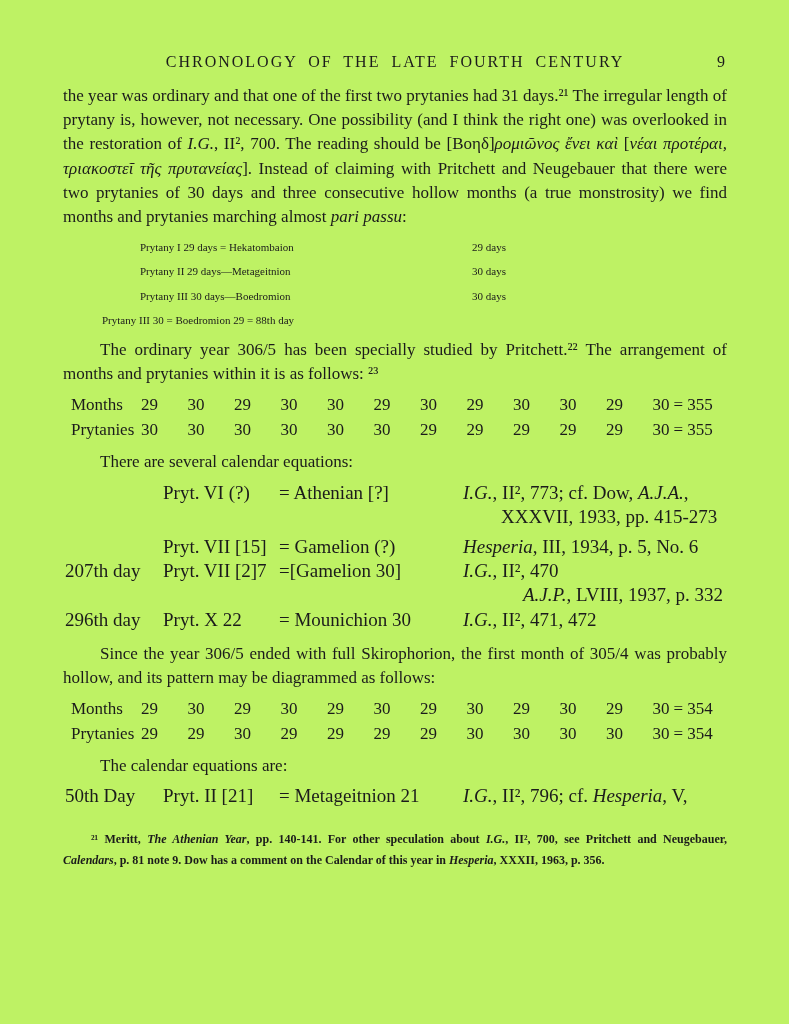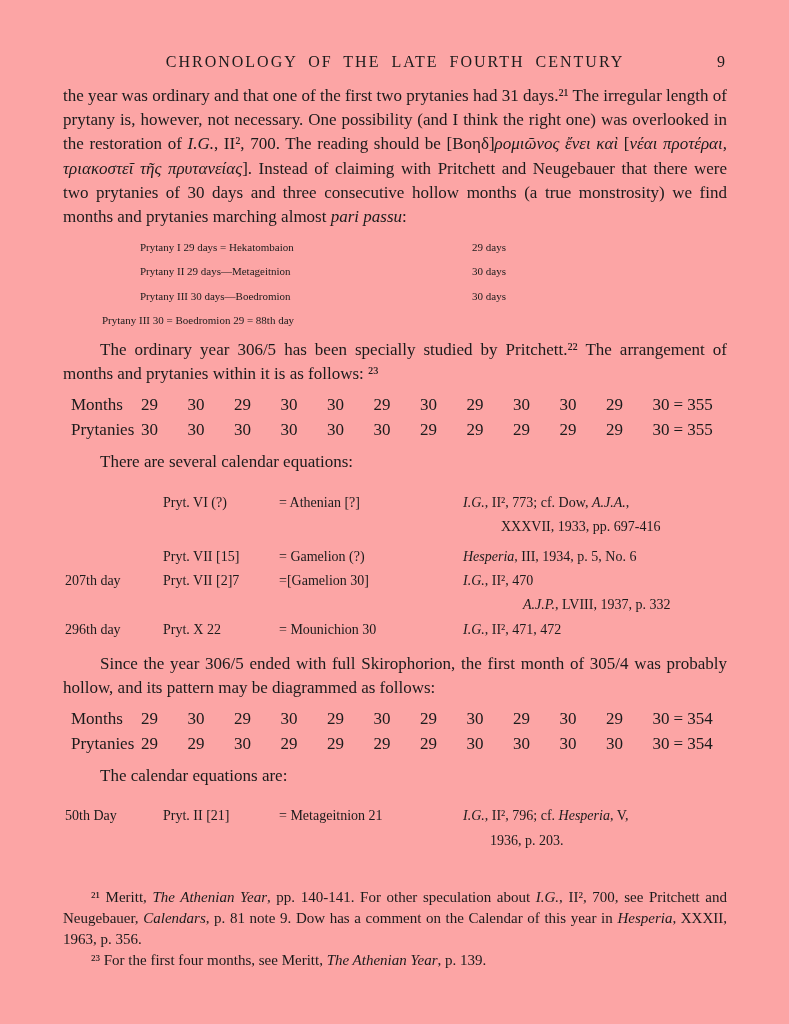--- a/index.html
+++ b/index.html
@@ -1,20 +1,20 @@
 <!DOCTYPE html>
 <html><head>
 <meta charset="utf-8">
 <style>
   html,body{margin:0;padding:0;}
   body{width:789px;height:1024px;background:#efefec;}
   .page{
     position:relative;
     width:789px;height:1024px;
-    background:#fca5a5;
+    background:#bef264;
     box-sizing:border-box;
     padding:52px 62px 0 63px;
     overflow:hidden;
     font-family:"Liberation Serif","DejaVu Serif",serif;
     color:#1b1b1b;
   }
   .it{font-style:italic;}
   
   .running-head{position:relative;text-align:center;font-size:16px;letter-spacing:2px;word-spacing:5px;line-height:20px;}
   .rh-num{position:absolute;right:2px;top:0;letter-spacing:0;}
@@ -30,29 +30,29 @@
   
   .num-table{margin:6px 0 2px 8px;font-size:17px;line-height:25px;}
   .num-row{display:flex;}
   .num-label{width:70px;flex:none;}
   .num-cells{display:flex;}
   .num-cells .num-cell{width:46.5px;flex:none;}
   .num-cells .num-cell:last-child{width:auto;}
   .num-total{margin-left:4px;}
   
   .eq-intro{margin-top:8px;}
-  .eq-block{margin-top:16px;font-size:14px;line-height:24.2px;}
+  .eq-block{margin-top:6px;font-size:19px;line-height:24.2px;}
   .eq-row{display:grid;grid-template-columns:100px 116px 184px 1fr;}
   .eq-day{padding-left:2px;}
   .gap-above{margin-top:6px;}
   .ref2-a{padding-left:38px;}
   .ref2-b{padding-left:60px;}
   .ref2-c{padding-left:27px;}
   
-  .footnotes{margin-top:34px;font-size:15px;line-height:21px;text-align:justify;}
+  .footnotes{margin-top:20px;font-size:12px;line-height:21px;text-align:justify;font-weight:bold;}
   .footnote{margin:0;text-indent:28px;}
 </style>
 </head>
 <body>
 
 <div class="page">
 
   <div class="running-head">
     <span class="rh-title">CHRONOLOGY OF THE LATE FOURTH CENTURY</span>
     <span class="rh-num">9</span>
@@ -123,21 +123,21 @@
     <div class="eq-row">
       <span class="eq-day"></span>
       <span class="eq-lhs">Pryt. VI (?)</span>
       <span class="eq-rhs">= Athenian [?]</span>
       <span class="eq-ref"><span class="it">I.G.</span><span>, II², 773; cf. Dow, </span><span class="it">A.J.A.</span><span>,</span></span>
     </div>
     <div class="eq-row">
       <span></span>
         <span></span>
         <span></span>
-      <span class="eq-ref ref2-a"><span>XXXVII, 1933, pp. 697-416</span></span>
+      <span class="eq-ref ref2-a"><span>XXXVII, 1933, pp. 415-273</span></span>
     </div>
     <div class="eq-row gap-above">
       <span class="eq-day"></span>
       <span class="eq-lhs">Pryt. VII [15]</span>
       <span class="eq-rhs">= Gamelion (?)</span>
       <span class="eq-ref"><span class="it">Hesperia</span><span>, III, 1934, p. 5, No. 6</span></span>
     </div>
     <div class="eq-row">
       <span class="eq-day">207th day</span>
       <span class="eq-lhs">Pryt. VII [2]7</span>
@@ -201,26 +201,19 @@
 
   <p class="body-text indent eq-intro">The calendar equations are:</p>
 
   <div class="eq-block">
     <div class="eq-row">
       <span class="eq-day">50th Day</span>
       <span class="eq-lhs">Pryt. II [21]</span>
       <span class="eq-rhs">= Metageitnion 21</span>
       <span class="eq-ref"><span class="it">I.G.</span><span>, II², 796; cf. </span><span class="it">Hesperia</span><span>, V,</span></span>
     </div>
-    <div class="eq-row">
-      <span></span>
-        <span></span>
-        <span></span>
-      <span class="eq-ref ref2-c"><span>1936, p. 203.</span></span>
-    </div>
   </div>
 
   <div class="footnotes">
     <p class="footnote"><span>²¹ Meritt, </span><span class="it">The Athenian Year</span><span>, pp. 140-141. For other speculation about </span><span class="it">I.G.</span><span>, II², 700, see Pritchett and Neugebauer, </span><span class="it">Calendars</span><span>, p. 81 note 9. Dow has a comment on the Calendar of this year in </span><span class="it">Hesperia</span><span>, XXXII, 1963, p. 356.</span></p>
-    <p class="footnote"><span>²³ For the first four months, see Meritt, </span><span class="it">The Athenian Year</span><span>, p. 139.</span></p>
   </div>
 
 </div>
 
 </body></html>

